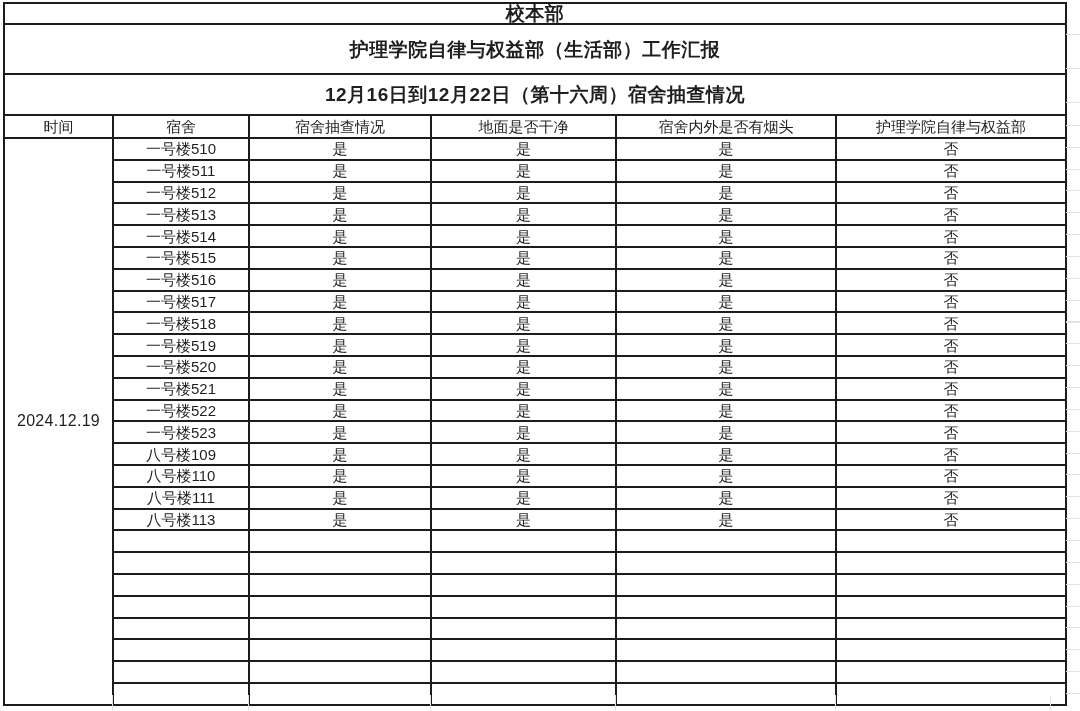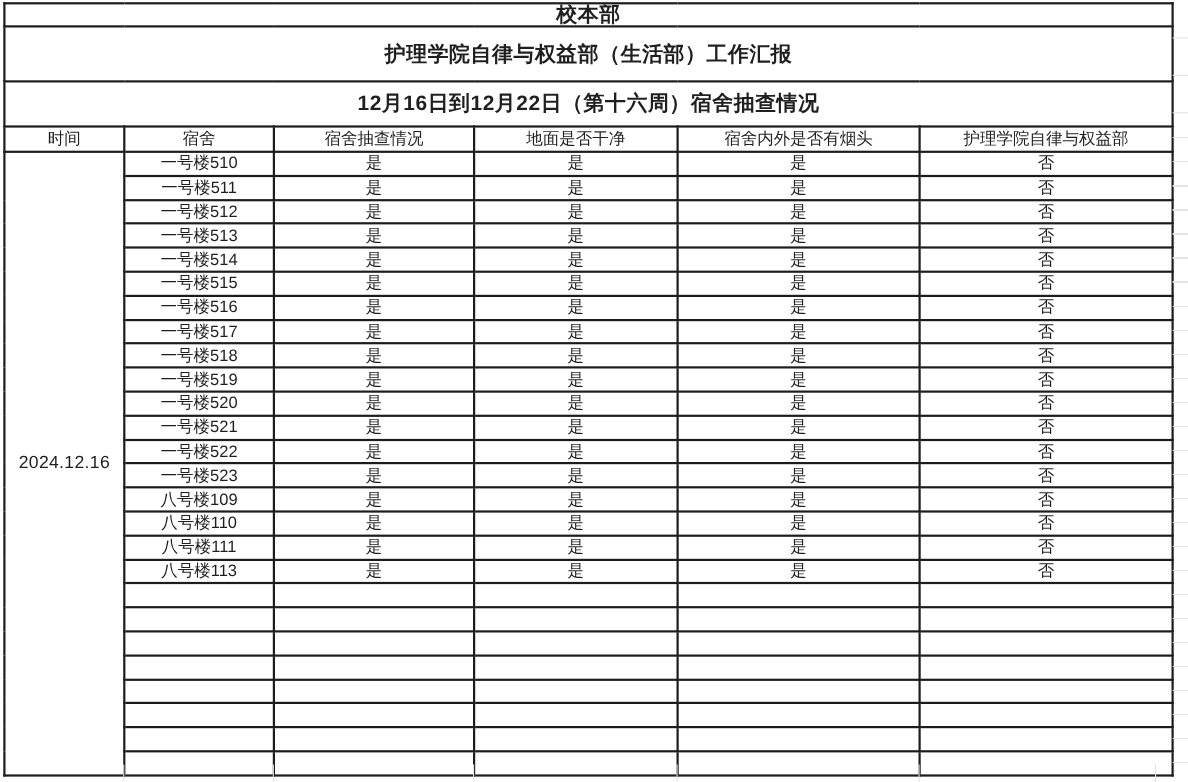--- a/index.html
+++ b/index.html
@@ -75,21 +75,21 @@
       </tr>
       <tr class="header-row" id="header-row">
           <td>时间</td>
           <td>宿舍</td>
           <td>宿舍抽查情况</td>
           <td>地面是否干净</td>
           <td>宿舍内外是否有烟头</td>
           <td>护理学院自律与权益部</td>
         </tr>
     <tr class="data-row">
-          <td class="time-cell" rowspan="26">2024.12.16</td>
+          <td class="time-cell" rowspan="26">2024.12.19</td>
           <td>一号楼510</td>
           <td>是</td>
           <td>是</td>
           <td>是</td>
           <td>否</td>
         </tr>
         <tr class="data-row">
           <td>一号楼511</td>
           <td>是</td>
           <td>是</td>

